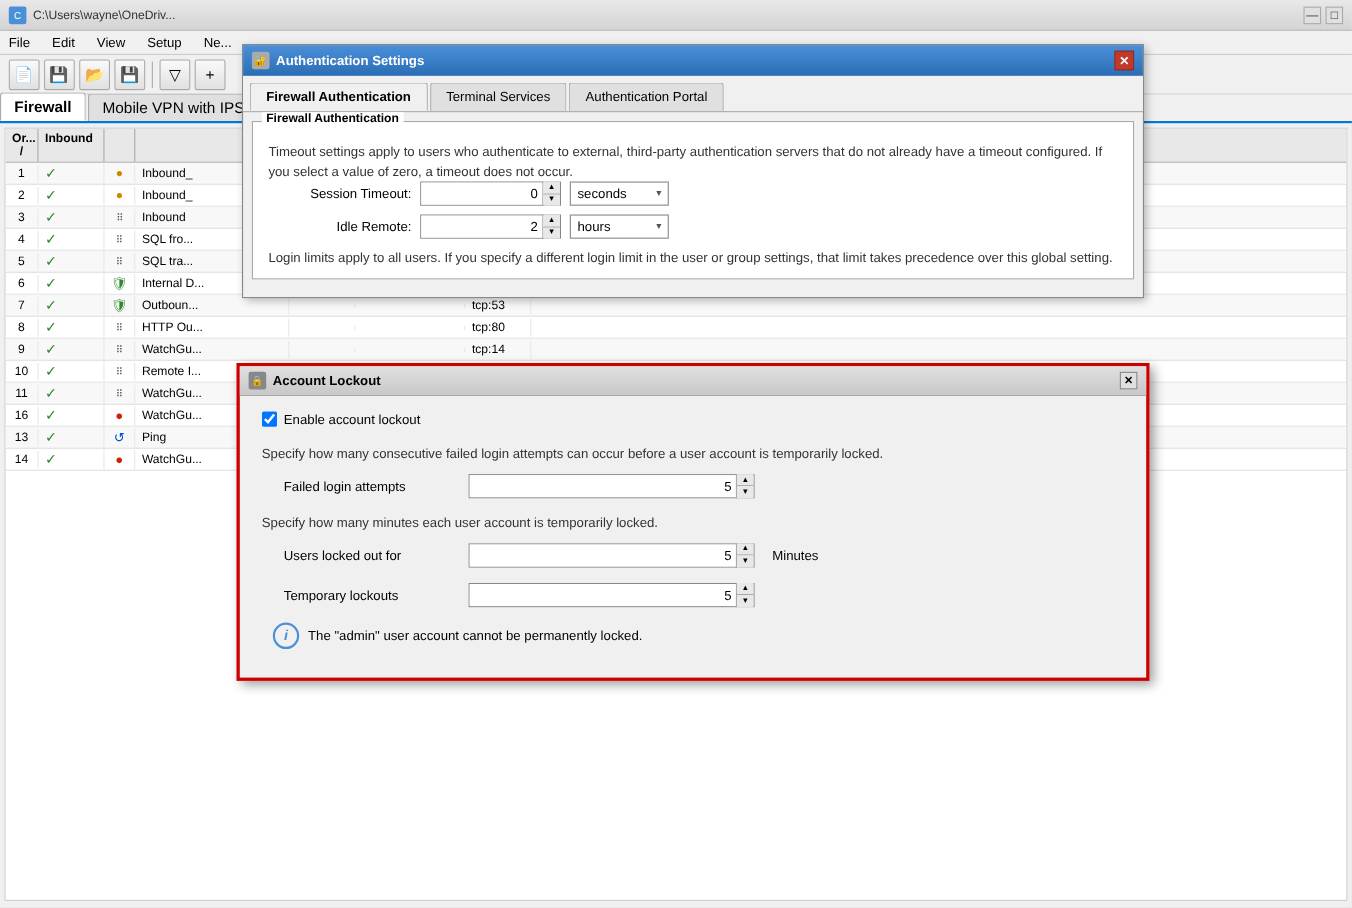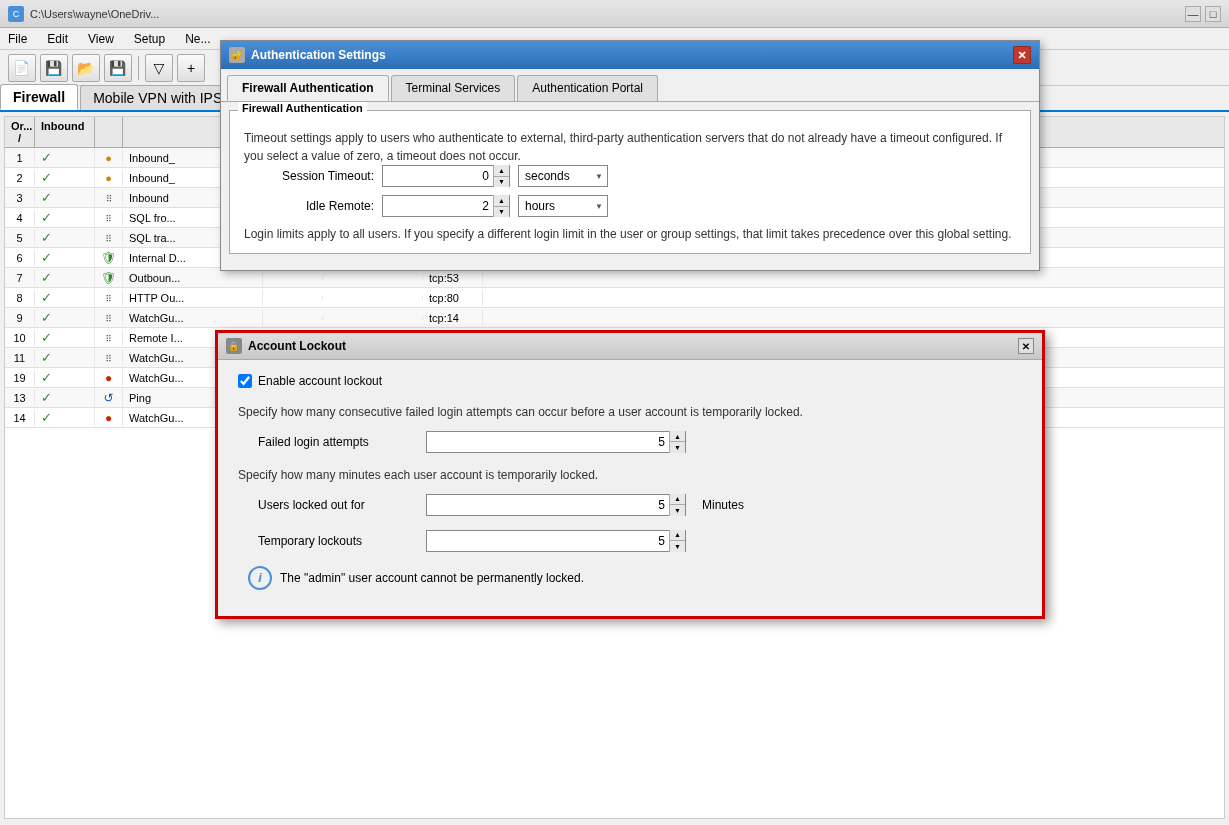--- a/index.html
+++ b/index.html
@@ -610,21 +610,21 @@
       <div class="bg-table-row">
         <div class="bg-table-cell cell-num">11</div>
         <div class="bg-table-cell cell-action" style="color:#2d8a2d;font-size:13px;">✓</div>
         <div class="bg-table-cell cell-icon"><span style="color:#555;font-size:9px;">⠿</span></div>
         <div class="bg-table-cell cell-name">WatchGu...</div>
         <div class="bg-table-cell" style="width:60px;"></div>
         <div class="bg-table-cell cell-ip"></div>
         <div class="bg-table-cell cell-port">tcp:41</div>
       </div>
       <div class="bg-table-row">
-        <div class="bg-table-cell cell-num">19</div>
+        <div class="bg-table-cell cell-num">16</div>
         <div class="bg-table-cell cell-action" style="color:#2d8a2d;font-size:13px;">✓</div>
         <div class="bg-table-cell cell-icon"><span style="color:#cc2200;font-size:12px;">●</span></div>
         <div class="bg-table-cell cell-name">WatchGu...</div>
         <div class="bg-table-cell" style="width:60px;"></div>
         <div class="bg-table-cell cell-ip"></div>
         <div class="bg-table-cell cell-port">tcp:80</div>
       </div>
       <div class="bg-table-row">
         <div class="bg-table-cell cell-num">13</div>
         <div class="bg-table-cell cell-action" style="color:#2d8a2d;font-size:13px;">✓</div>

